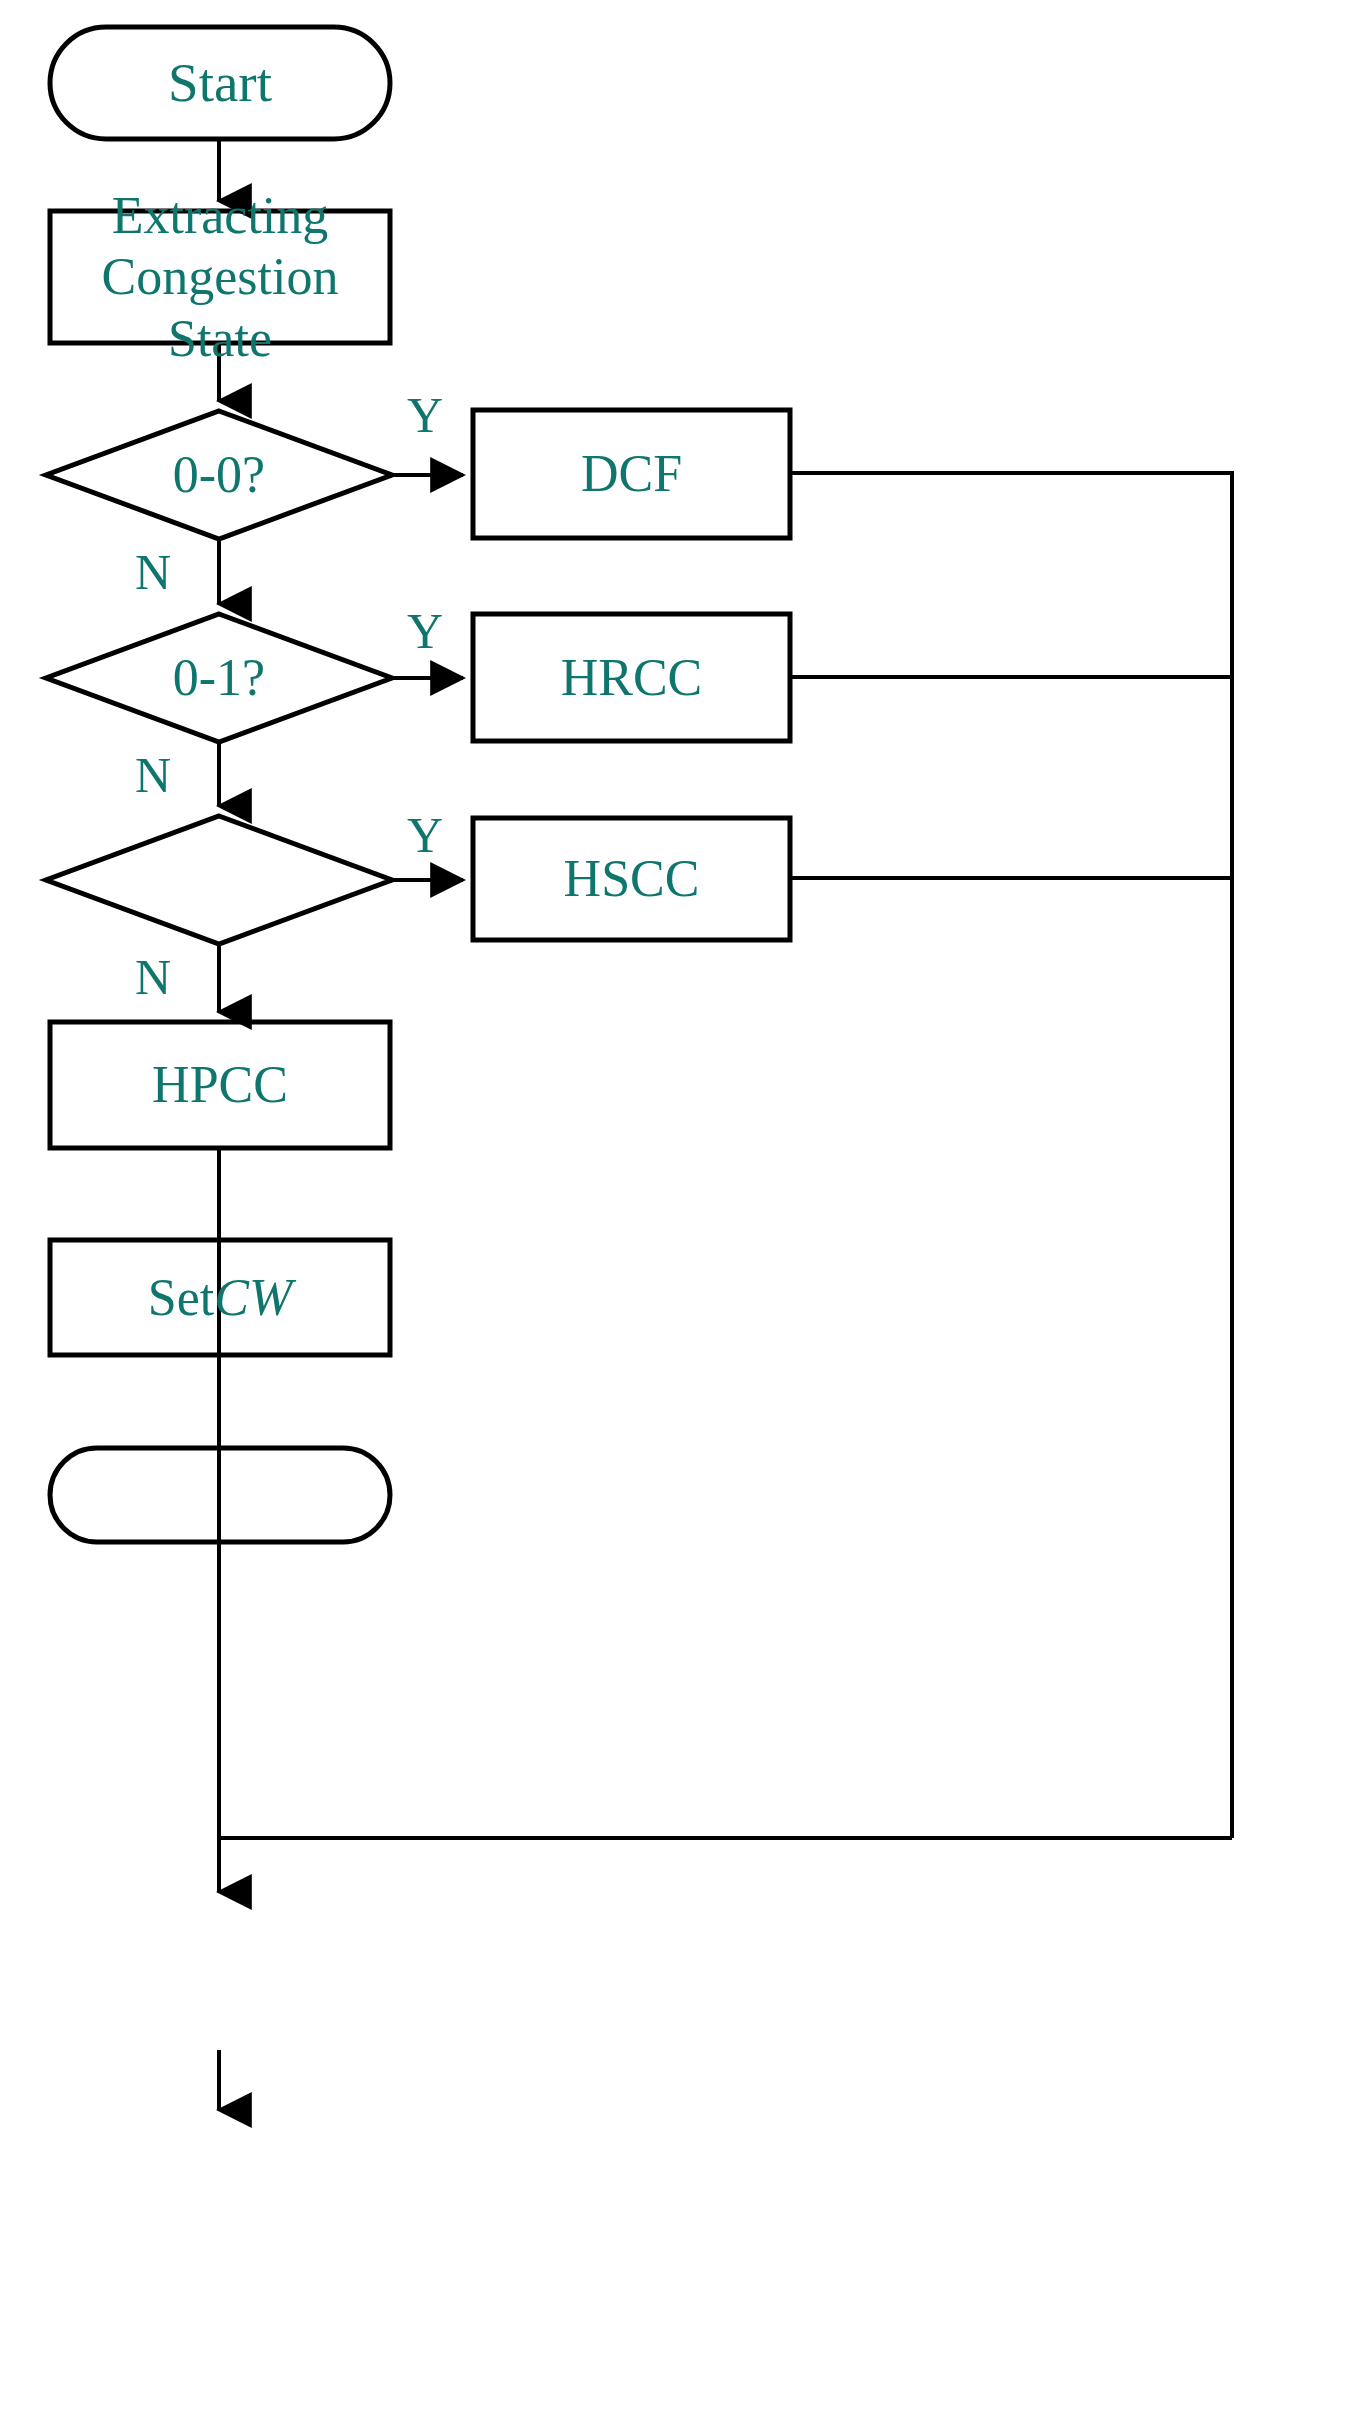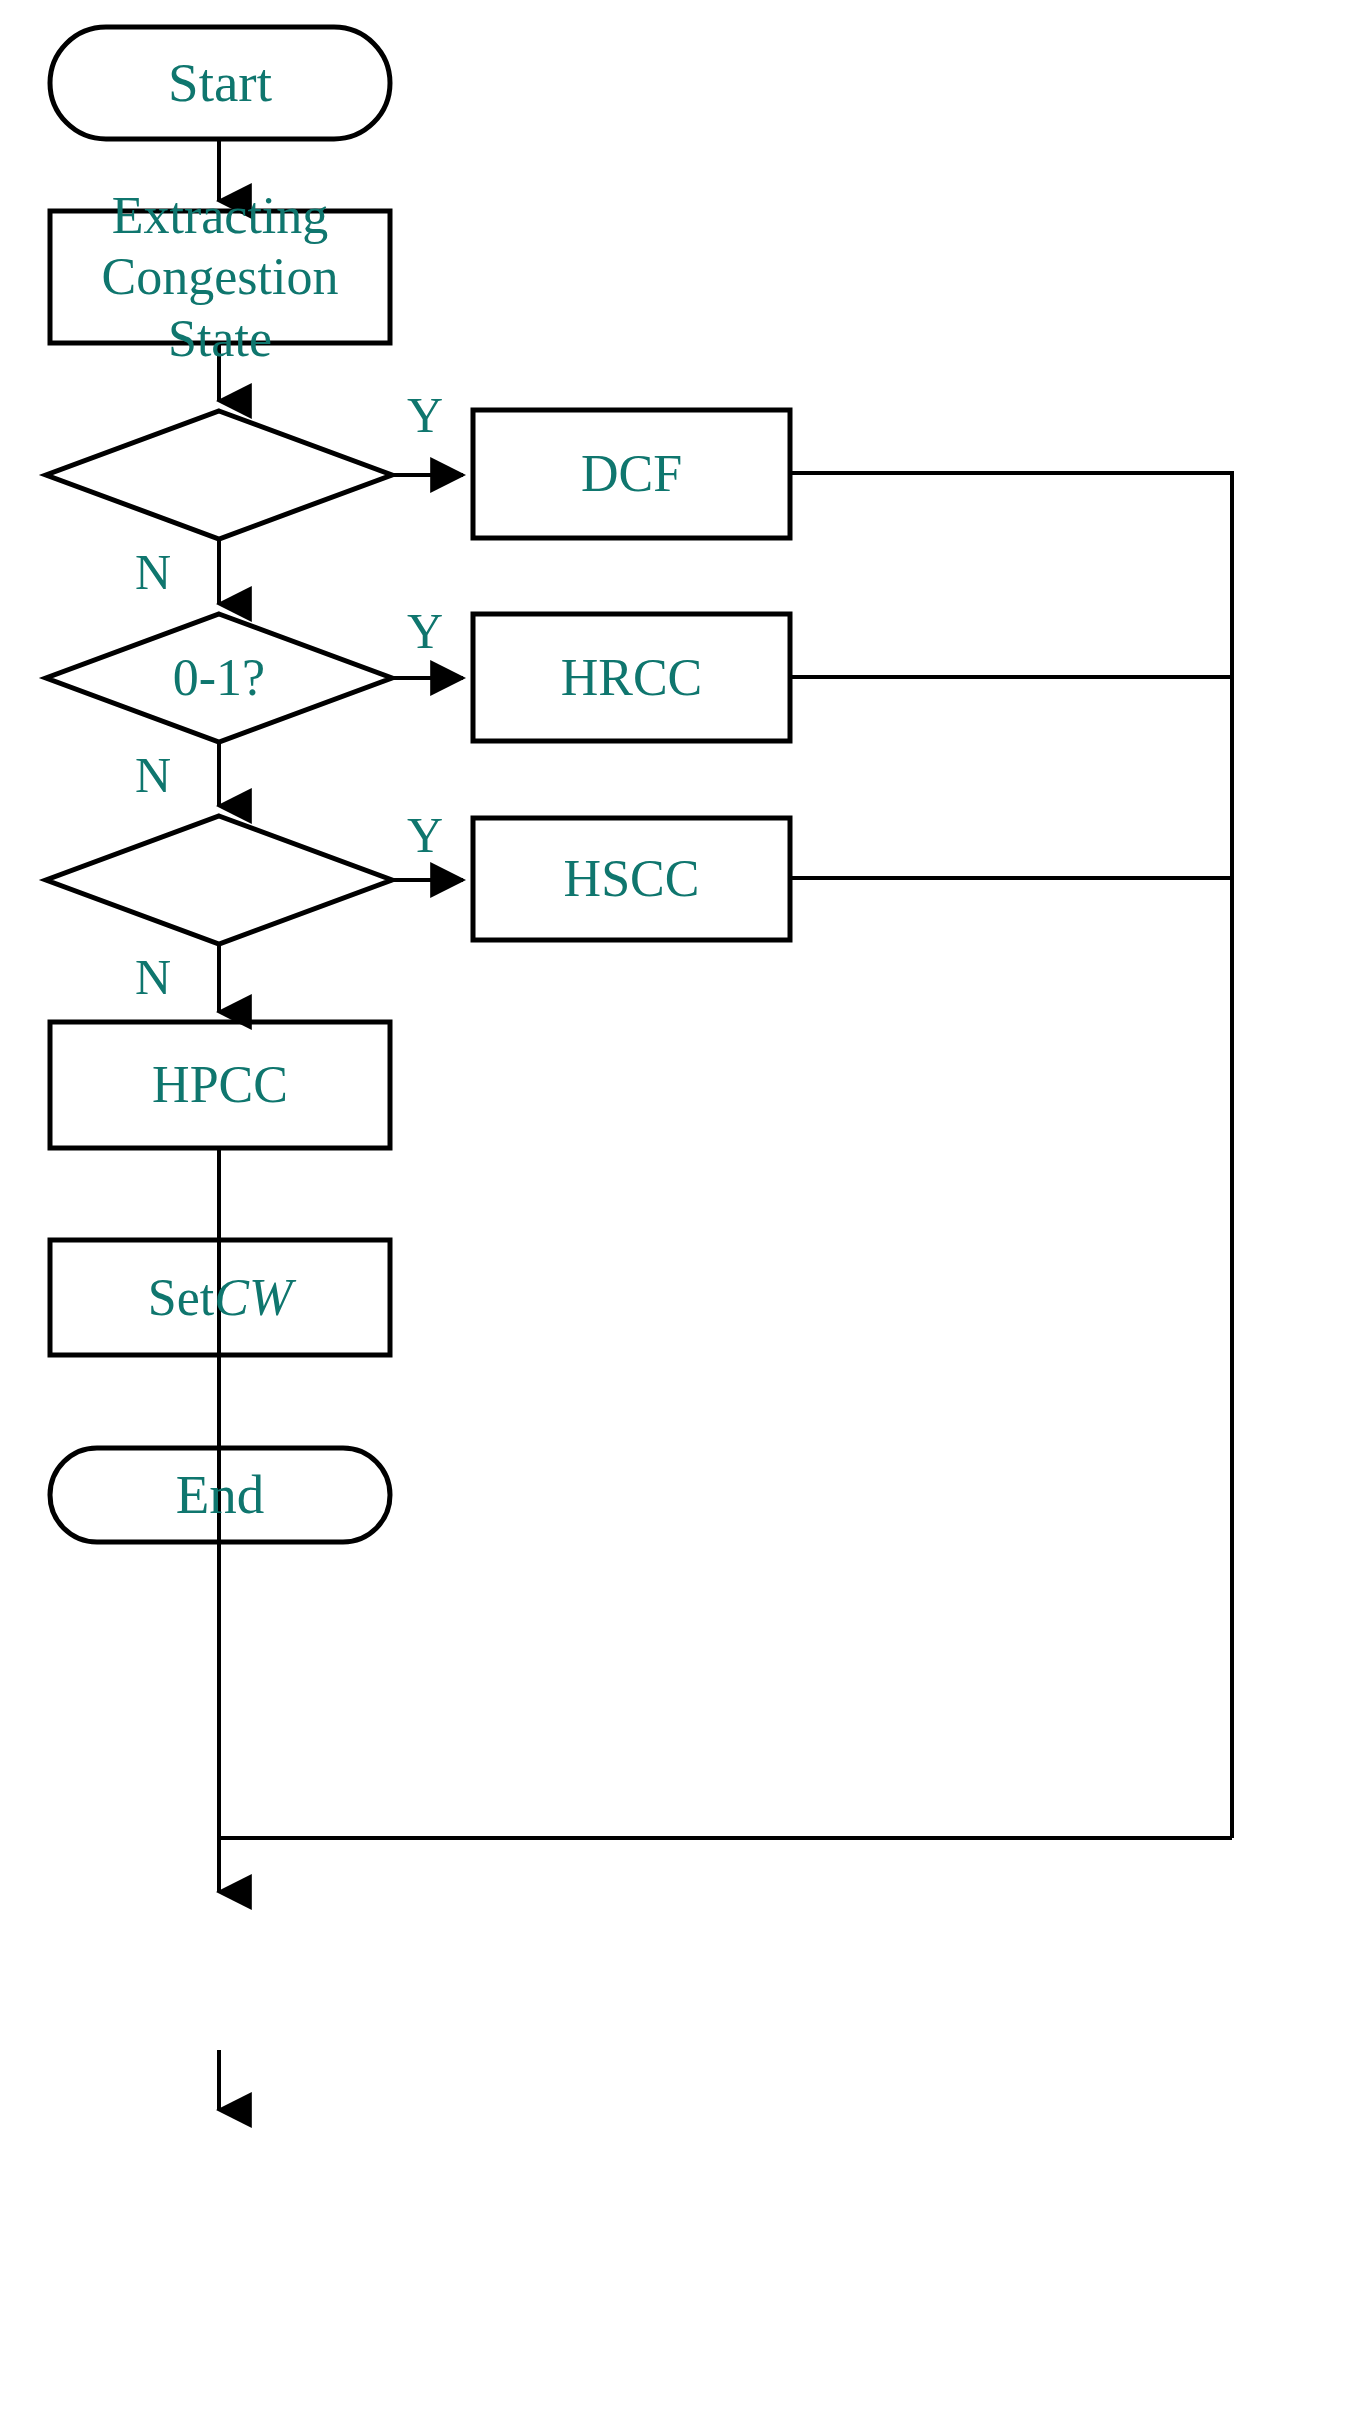--- a/index.html
+++ b/index.html
@@ -116,37 +116,37 @@
 
       <line x1="219" y1="2050" x2="219" y2="2110" marker-end="url(#arrowdown)"></line>
     </g>
   </svg>
 
   <div class="node-text terminal-label" style="left:50px; top:27px; width:340px; height:112px;">Start</div>
 
   <div class="node-text process-label" style="left:50px; top:211px; width:340px; height:132px;">Extracting
 Congestion State</div>
 
+  <div class="node-text decision-label" style="left:69px; top:440px; width:300px; height:70px;">0-0?</div>
 
   <div class="node-text decision-label" style="left:69px; top:643px; width:300px; height:70px;">0-1?</div>
 
 
   <div class="node-text process-label" style="left:473px; top:410px; width:317px; height:128px;">DCF</div>
 
   <div class="node-text process-label" style="left:473px; top:614px; width:317px; height:127px;">HRCC</div>
 
   <div class="node-text process-label" style="left:473px; top:818px; width:317px; height:122px;">HSCC</div>
 
   <div class="node-text process-label" style="left:50px; top:1240px; width:340px; height:115px;">
     <span>Set </span><span class="italic-var">CW</span>
   </div>
 
   <div class="node-text process-label" style="left:50px; top:1022px; width:340px; height:126px;">HPCC</div>
 
-  <div class="node-text terminal-label" style="left:50px; top:1448px; width:340px; height:94px;">End</div>
 
   <div class="node-text branch-label" style="left:385px; top:388px; width:80px; height:55px;">Y</div>
 
   <div class="node-text branch-label" style="left:113px; top:545px; width:80px; height:55px;">N</div>
 
   <div class="node-text branch-label" style="left:385px; top:604px; width:80px; height:55px;">Y</div>
 
   <div class="node-text branch-label" style="left:113px; top:748px; width:80px; height:55px;">N</div>
 
   <div class="node-text branch-label" style="left:385px; top:808px; width:80px; height:55px;">Y</div>

